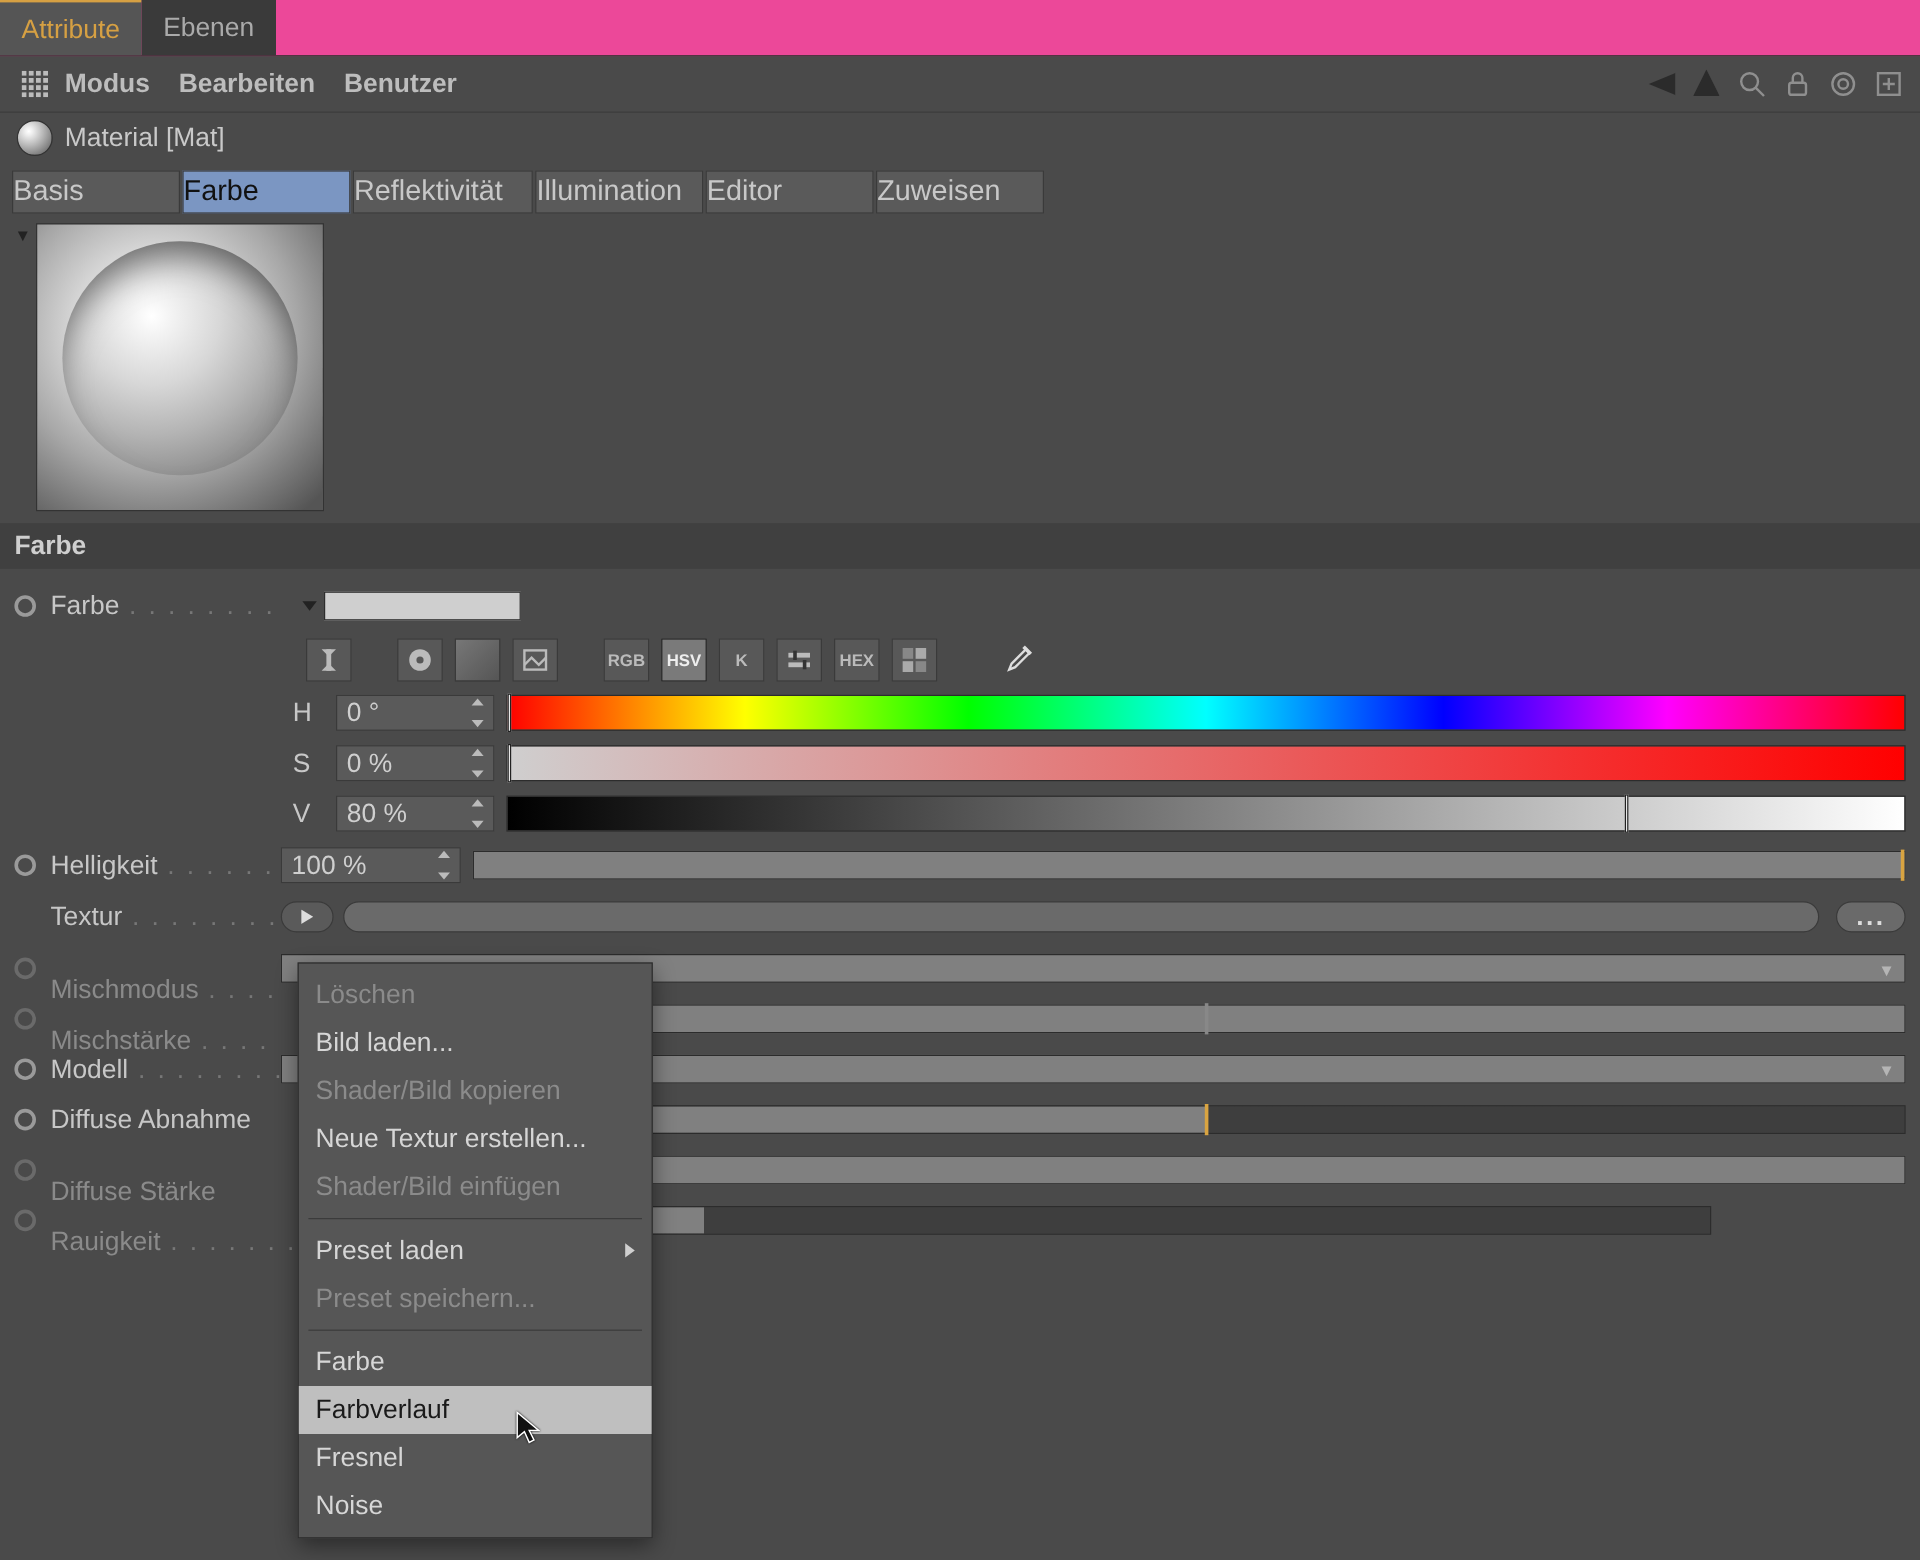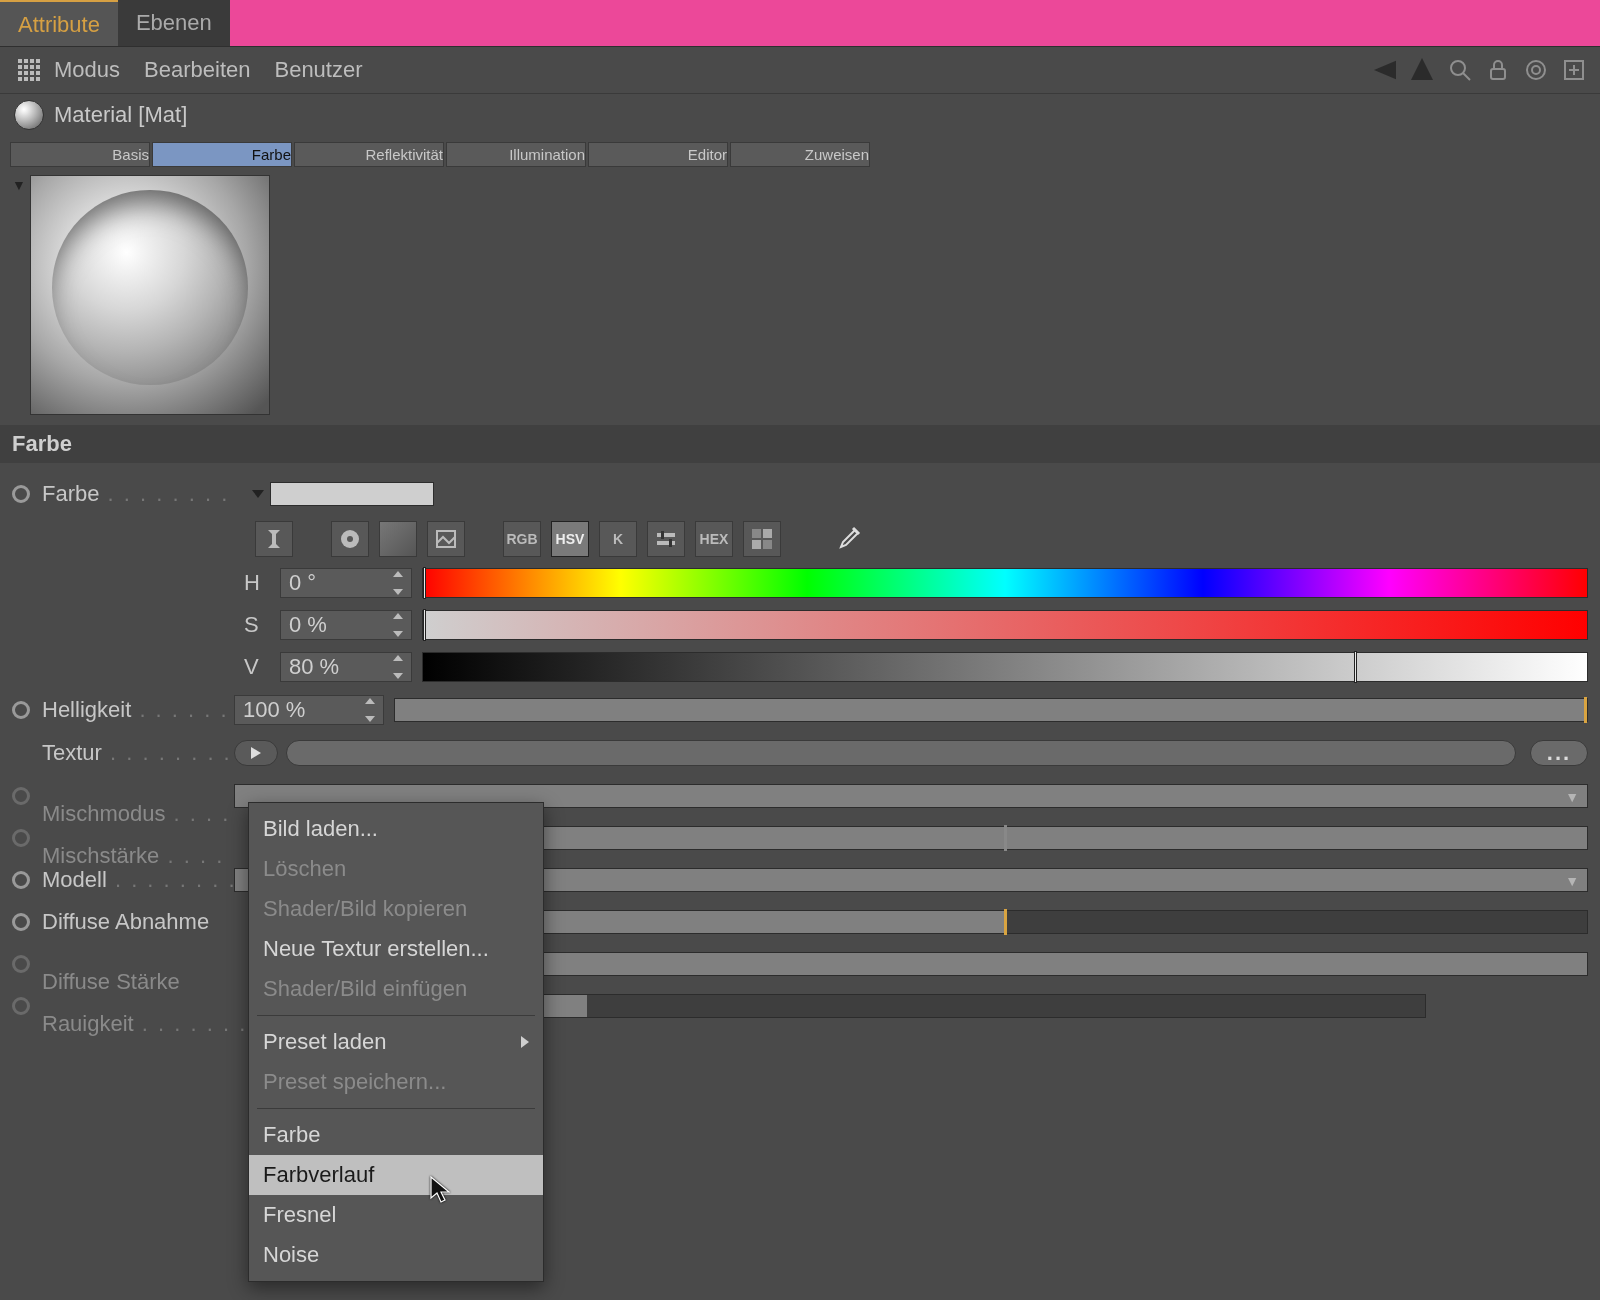--- a/index.html
+++ b/index.html
@@ -7,32 +7,32 @@
 
 
 .tabstrip { display: flex; background: #ec4899; height: 47px; align-items: stretch; border-bottom: 1px solid #2f2f2f; }
 .tabstrip .tab { padding: 10px 18px 8px 18px; color: #aaa; cursor: default; }
 .tabstrip .tab.active { background: #555; color: #d6a043; border-top: 2px solid #d6a043; }
 .tabstrip .tab:not(.active) { background: #3a3a3a; }
 
 
 .toolbar { display: flex; align-items: center; height: 47px; background: #4a4a4a; padding: 0 14px; border-bottom: 1px solid #3a3a3a; }
 .tb-icon { width: 30px; height: 30px; margin-right: 10px; display:flex; align-items:center; justify-content:center; }
-.toolbar .menu { margin-right: 24px; color: #bdbdbd; }
+.toolbar .menu { margin-right: 24px; color: #bdbdbd; font-weight: bold; }
 .toolbar .spacer { flex: 1; }
 .toolbar .right-icons { display:flex; gap: 14px; align-items:center; }
 
 
 .mat-head { display:flex; align-items:center; height: 42px; padding: 0 14px; background:#4a4a4a; }
 .mat-sphere-small { width: 30px; height: 30px; border-radius: 50%; background: radial-gradient(circle at 32% 30%, #fff 0%, #eee 12%, #bbb 42%, #7a7a7a 78%, #555 100%); margin-right: 10px; border:1px solid #333;}
 .mat-name { color:#c9c9c9; }
 
 
 .subtabs { display:flex; gap: 2px; padding: 6px 10px 8px 10px; }
-.subtabs .btn { background:#5a5a5a; color:#c8c8c8; padding: 3px 0; min-width: 140px; text-align:right; border:1px solid #3a3a3a; font-size:15px; }
+.subtabs .btn { background:#5a5a5a; color:#c8c8c8; padding: 3px 0; min-width: 140px; text-align:left; border:1px solid #3a3a3a; font-size:24px; }
 .subtabs .btn.sel { background:#7b96c2; color:#111; }
 
 
 .preview-row { display:flex; align-items:flex-start; padding: 0 12px 10px 12px; }
 .drop-arrow { width:14px; color:#222; font-size:14px; margin-right:4px; margin-top:2px; }
 .preview { width: 240px; height: 240px; border:1px solid #333;
   background:
     radial-gradient(circle at 41% 37%, #fcfcfc 0%, #f1f1f1 12%, #d4d4d4 34%, #a7a7a7 58%, #7a7a7a 78%, #555 95%) ,
     repeating-conic-gradient(#7a7a7a 0 25%, #9a9a9a 0 50%);
   background-size: 100% 100%, 40px 40px;
@@ -374,22 +374,22 @@
   <div class="row slider-row">
     <div class="keydot dim"></div>
     <div class="label dim dots" style="width:210px">Rauigkeit</div>
     <div style="width:174px"></div>
     <div class="bar" style="background:linear-gradient(90deg,#808080 0 16%,#3e3e3e 16% 100%);flex:0 0 1000px"></div>
   </div>
 
 </div>
 
 <div class="ctx">
+  <div class="item dim">Löschen</div>
   <div class="item">Bild laden...</div>
-  <div class="item dim">Löschen</div>
   <div class="item dim">Shader/Bild kopieren</div>
   <div class="item">Neue Textur erstellen...</div>
   <div class="item dim">Shader/Bild einfügen</div>
   <div class="sep"></div>
   <div class="item sub">
       <span>Preset laden</span>
     </div>
   <div class="item dim">Preset speichern...</div>
   <div class="sep"></div>
   <div class="item">Farbe</div>

